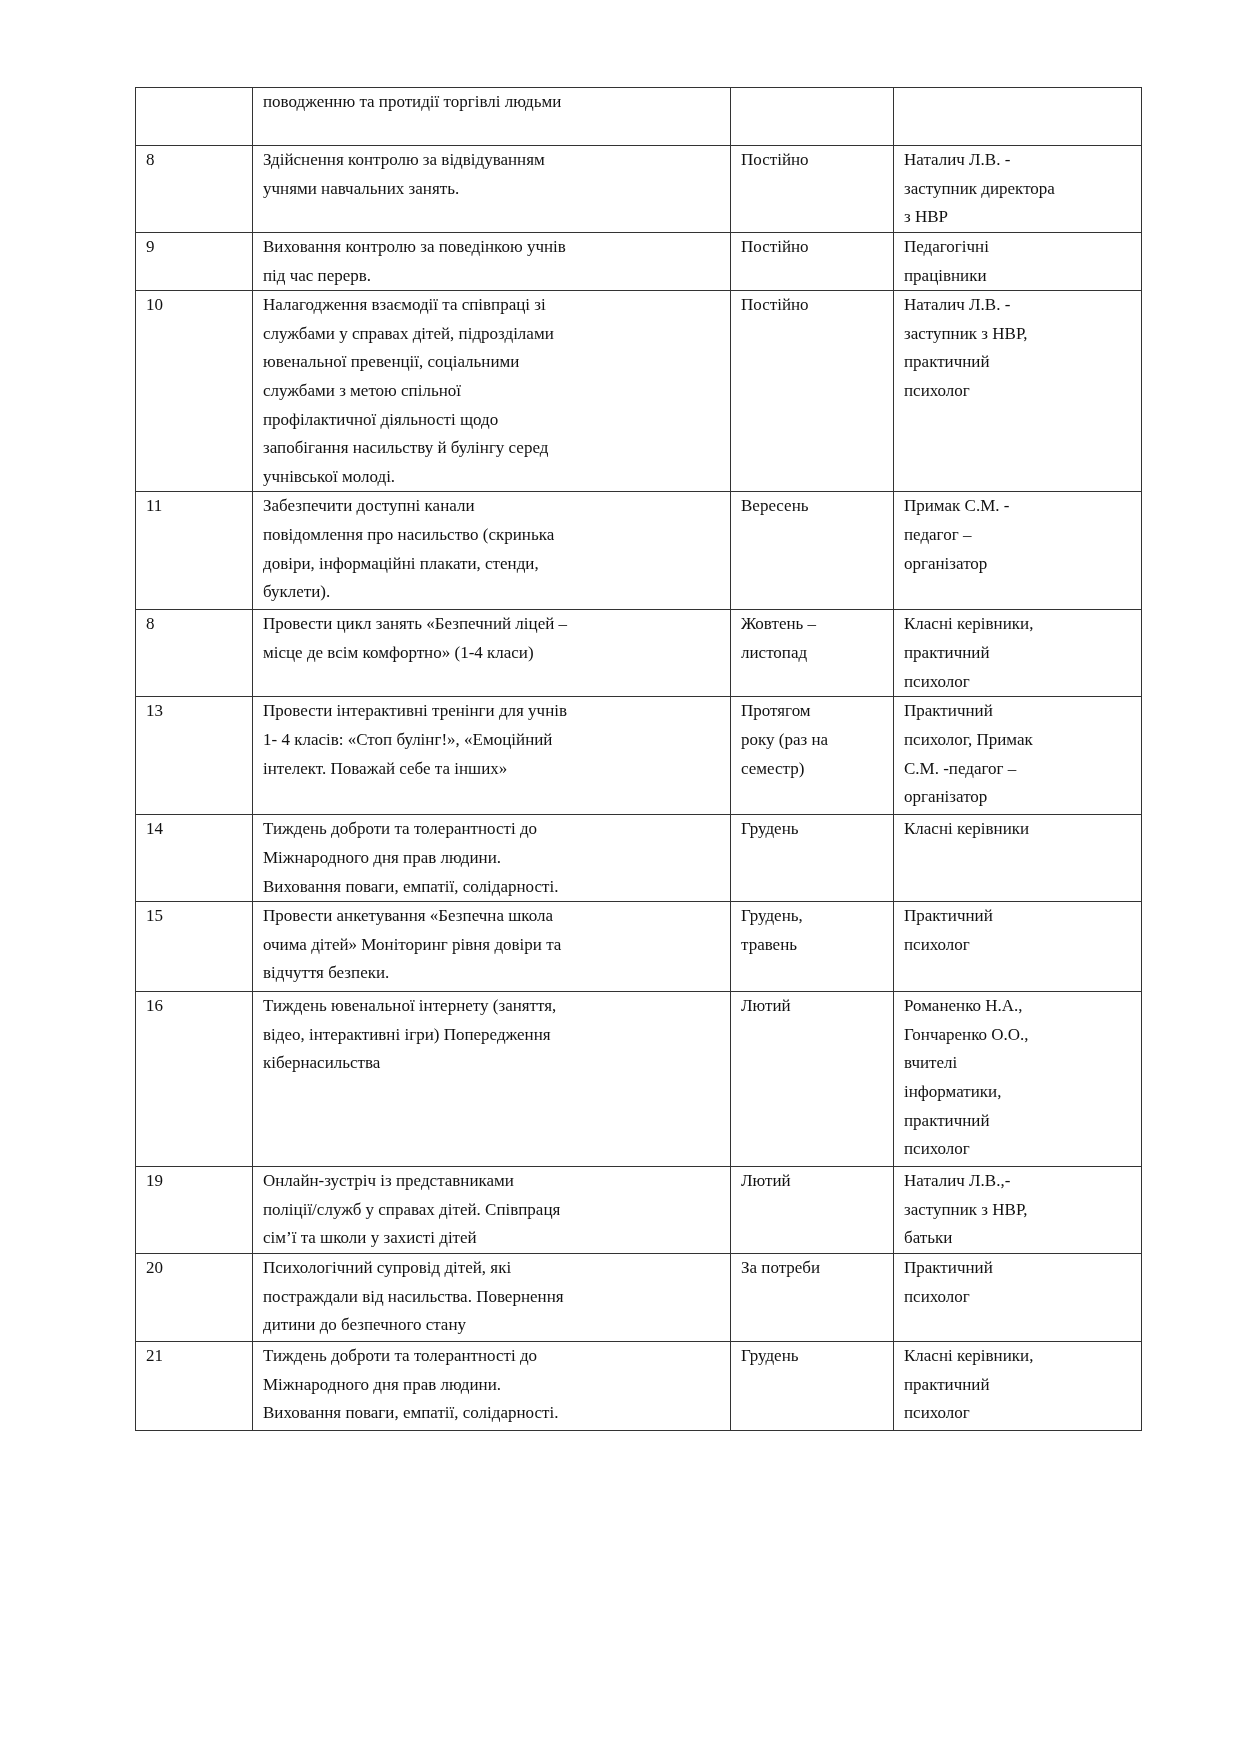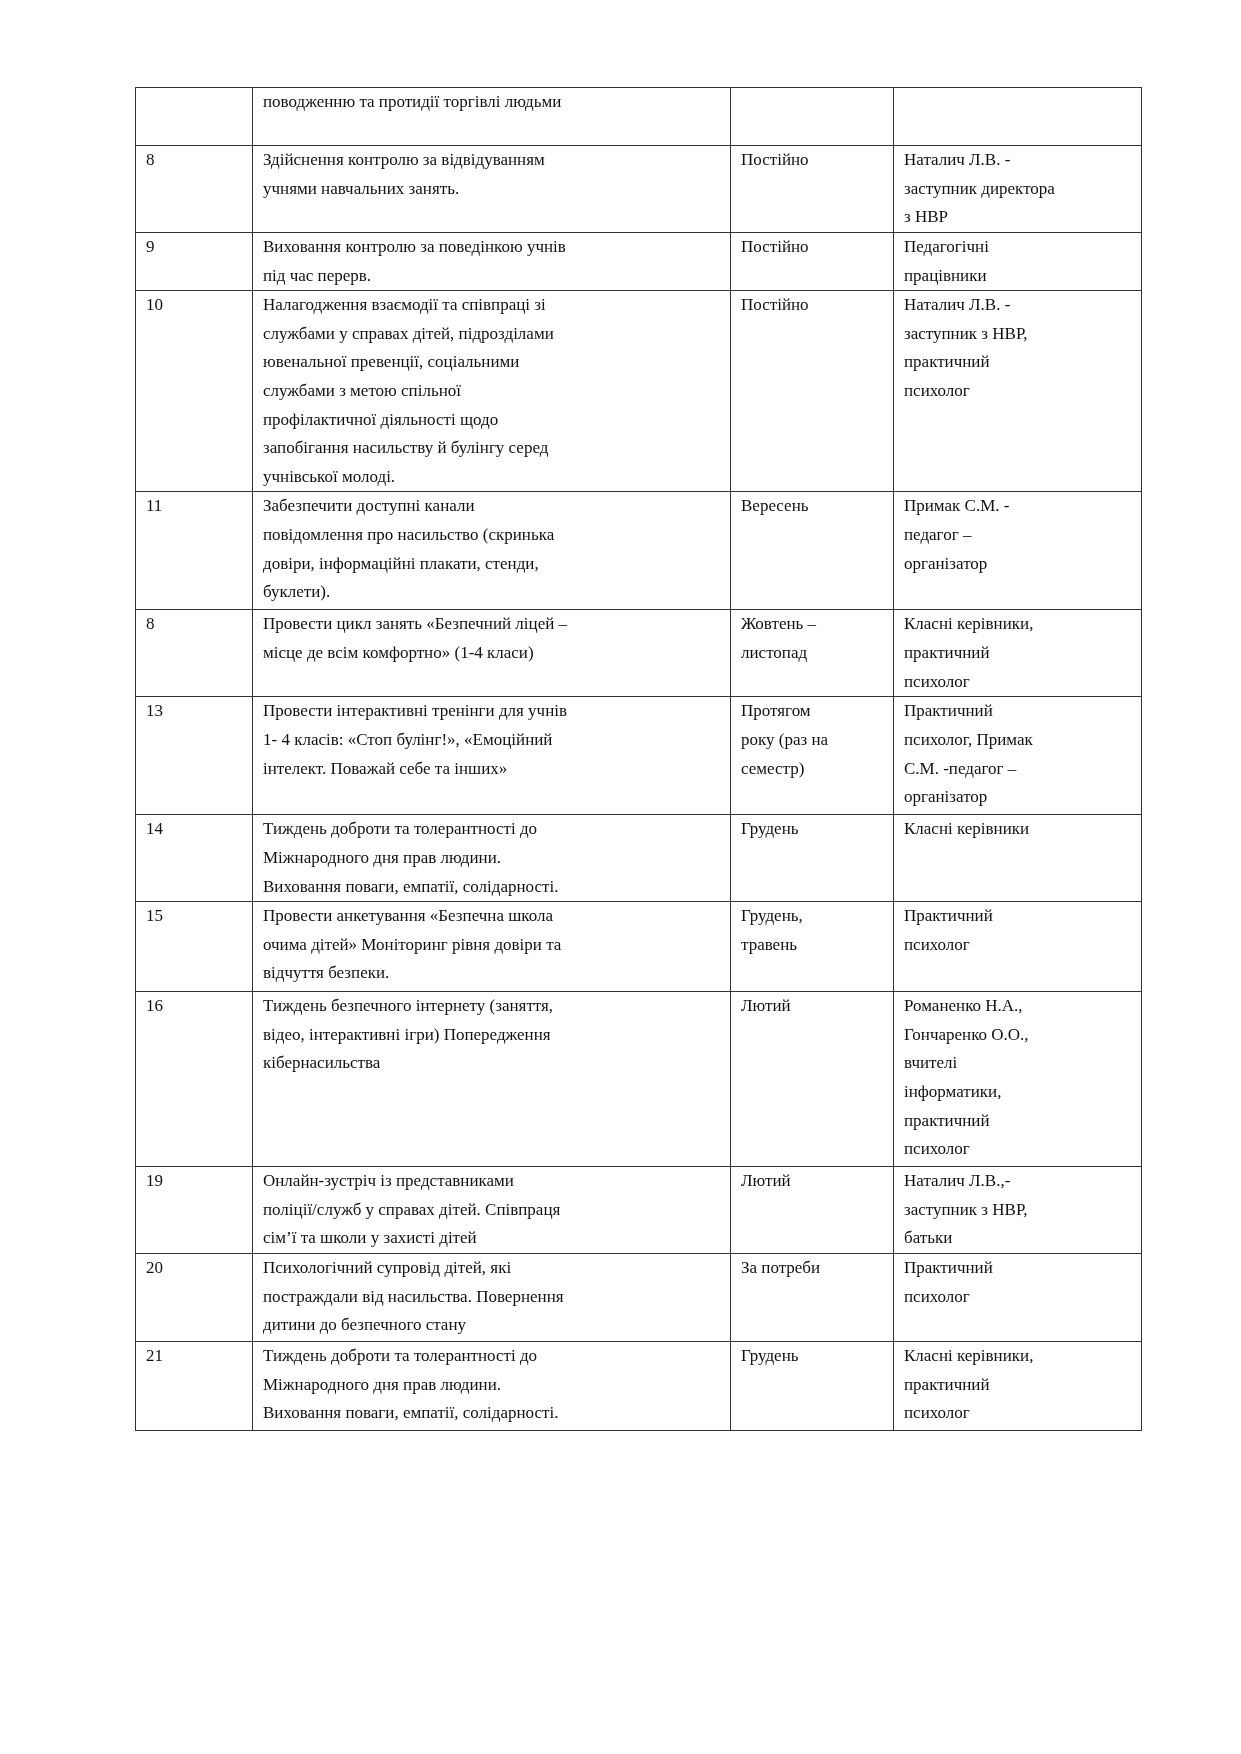--- a/index.html
+++ b/index.html
@@ -122,21 +122,21 @@
         <td>Провести анкетування «Безпечна школа
 очима дітей» Моніторинг рівня довіри та
 відчуття безпеки.</td>
         <td>Грудень,
 травень</td>
         <td>Практичний
 психолог</td>
       </tr>
       <tr style="height:175px">
         <td class="num">16</td>
-        <td>Тиждень безпечного інтернету (заняття,
+        <td>Тиждень ювенальної інтернету (заняття,
 відео, інтерактивні ігри) Попередження
 кібернасильства</td>
         <td>Лютий</td>
         <td>Романенко Н.А.,
 Гончаренко О.О.,
 вчителі
 інформатики,
 практичний
 психолог</td>
       </tr>

